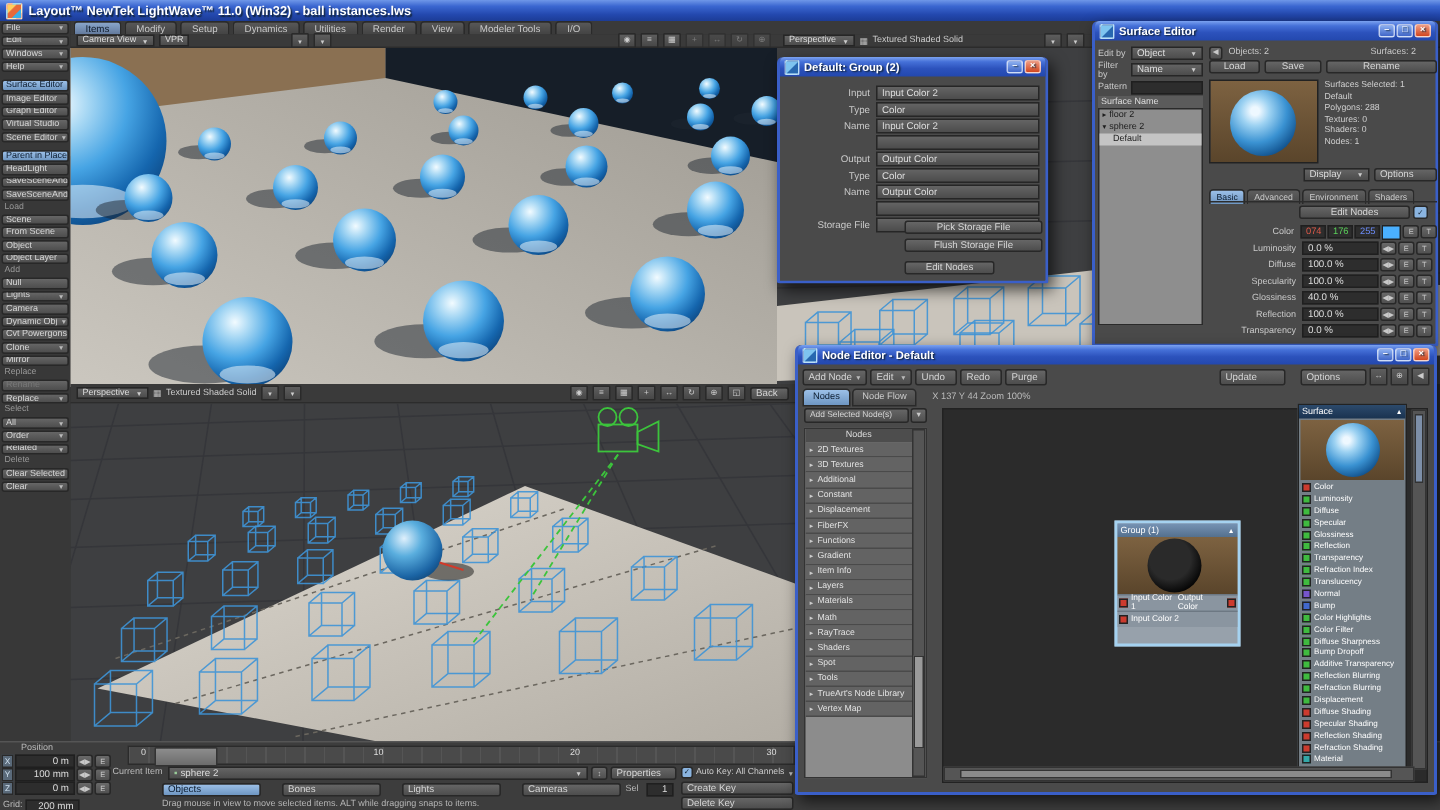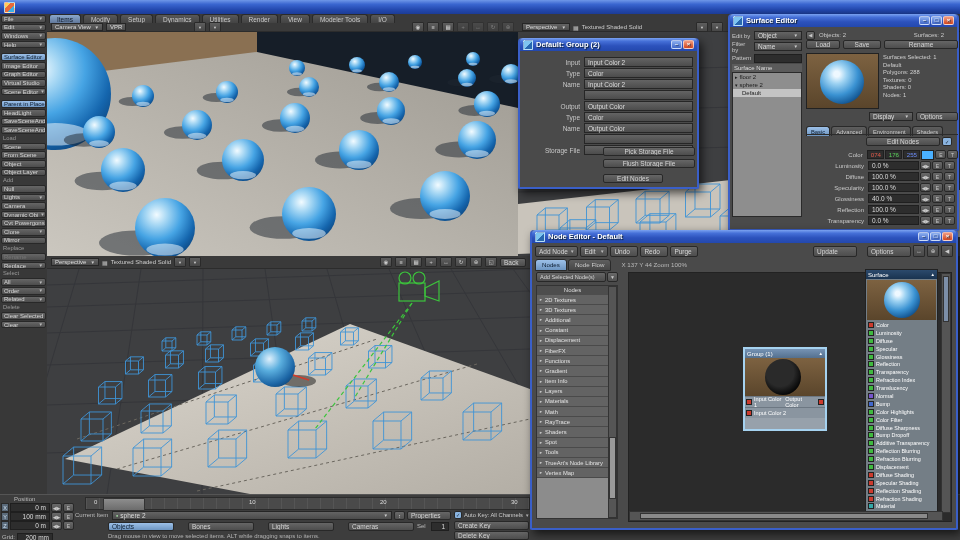--- a/index.html
+++ b/index.html
@@ -119,20 +119,21 @@
     radial-gradient(circle at 38% 32%, #eef8ff 0 7%, #9dd2f2 24%, #3a92d2 52%, #11528e 78%, #0b3a68 100%);
     border-radius:50%;}
   .brownbox{background:linear-gradient(#7d6241,#5a452b);}
   svg{display:block;}
 </style>
 </head>
 <body>
 
 <div class="abs titlebar">
   <span class="appicon"></span>
+  <span class="txt">Layout™ NewTek LightWave™ 11.0 (Win32) - ball instances.lws</span>
 </div>
 
 <div class="abs menubar">
 
 <div class="mtab active">
       <span>Items</span>
     </div>
     <div class="mtab">
       <span>Modify</span>
     </div>

